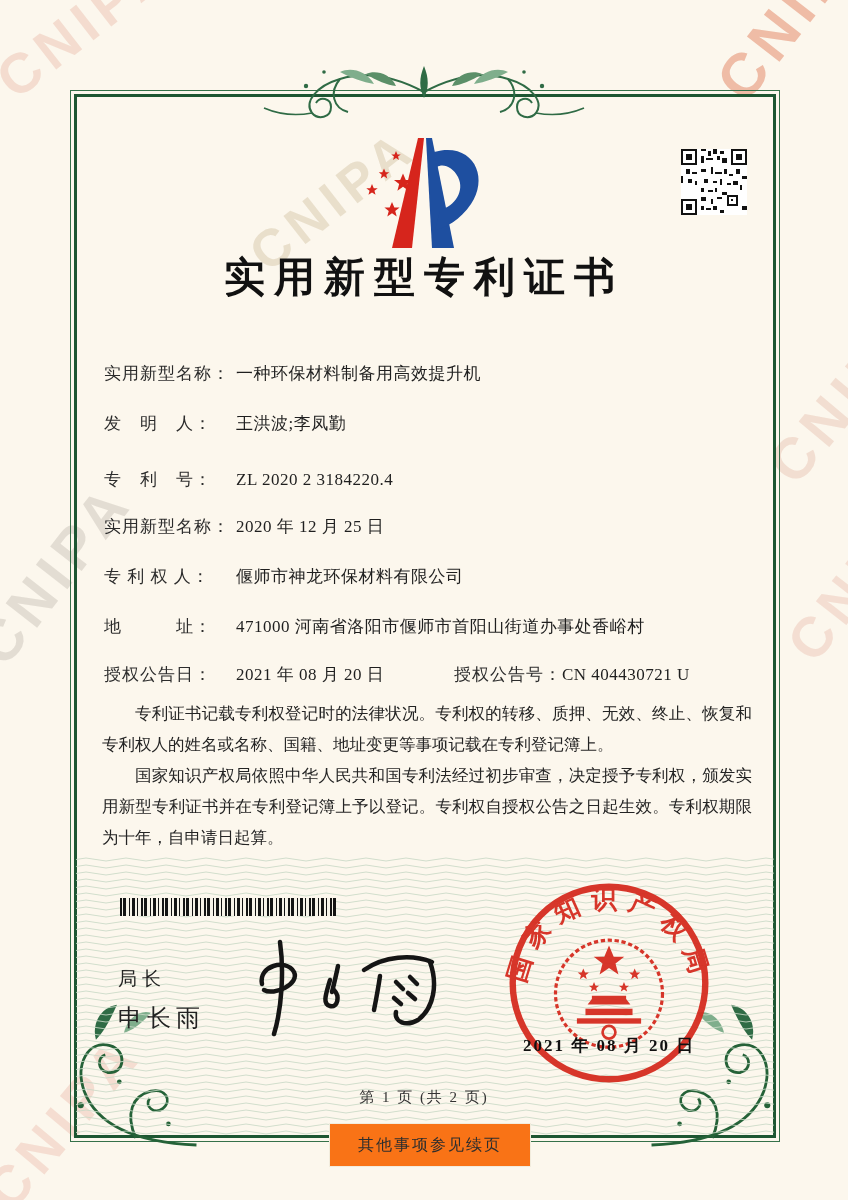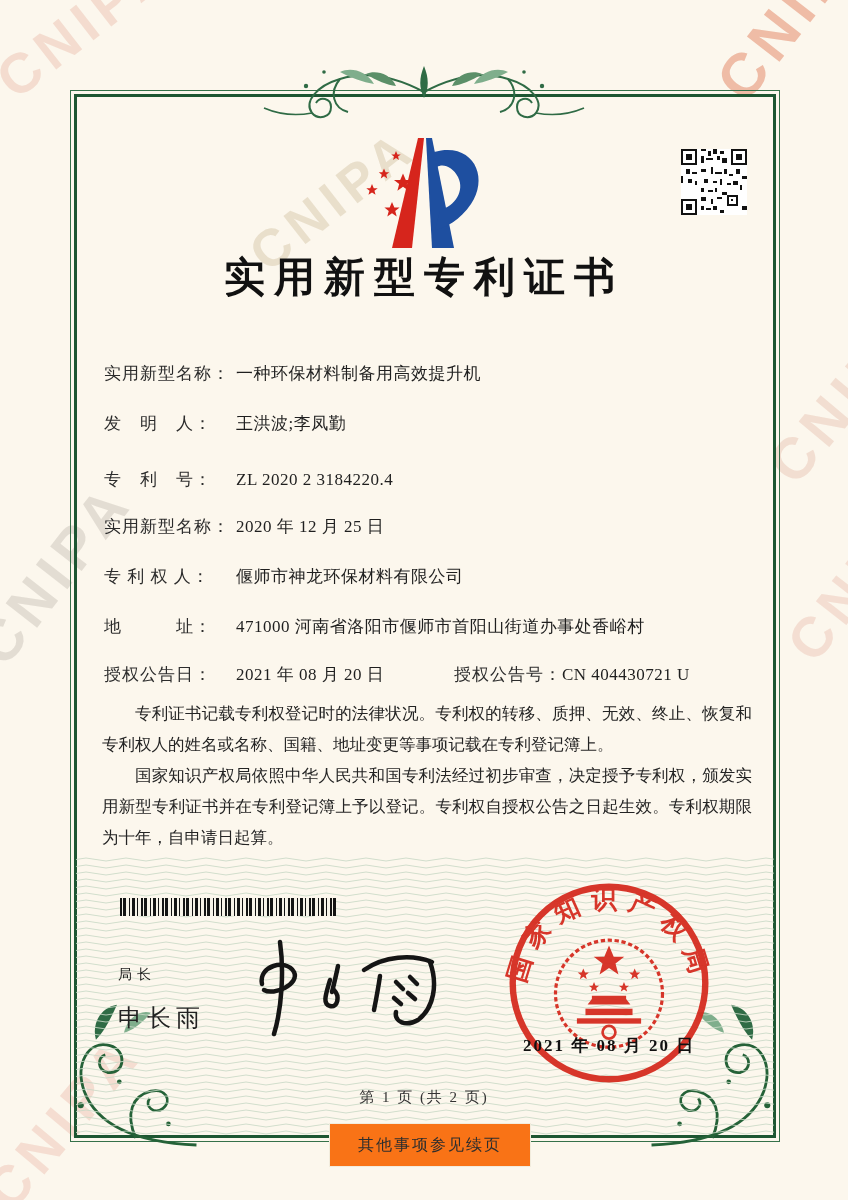--- a/index.html
+++ b/index.html
@@ -36,21 +36,21 @@
   .paras p{margin:0;text-indent:2em;}
 
   
   .waves{position:absolute;left:76px;top:856px;width:698px;height:281px;opacity:.85;}
 
   
   .barcode{position:absolute;left:120px;top:898px;width:216px;height:18px;
     background:repeating-linear-gradient(90deg,#141414 0 2px,#f7f3e8 2px 3px,#141414 3px 6px,#f7f3e8 6px 9px,#141414 9px 10px,#f7f3e8 10px 12px,#141414 12px 15px,#f7f3e8 15px 17px,#141414 17px 18px,#f7f3e8 18px 21px);}
 
   
-  .official-title{position:absolute;left:118px;top:966px;font-size:14px;letter-spacing:5px;font-family:Liberation Sans, sans-serif;color:#222;font-weight:500;text-align:right;}
+  .official-title{position:absolute;left:118px;top:966px;font-size:19px;letter-spacing:5px;font-family:Liberation Sans, sans-serif;color:#222;font-weight:500;text-align:right;}
   .official-name{position:absolute;left:118px;top:1002px;font-size:24px;letter-spacing:5px;font-family:"Liberation Sans","DejaVu Sans",sans-serif;color:#222;font-weight:500;}
   .signature{position:absolute;left:234px;top:932px;width:220px;height:110px;}
 
   
   .seal{position:absolute;left:502px;top:876px;width:214px;height:214px;opacity:.93;}
   .seal-date{position:absolute;left:500px;top:1034px;width:218px;text-align:center;font-size:17px;letter-spacing:2px;color:#111;font-weight:600;}
 
   
   .page-num{position:absolute;left:0;right:0;top:1088px;text-align:center;font-size:15px;letter-spacing:2px;color:#333;}
   .note-box{position:absolute;left:330px;top:1124px;width:200px;height:42px;background:#f97316;display:flex;align-items:center;justify-content:center;box-shadow:0 0 0 1px #f2ecdd;}

